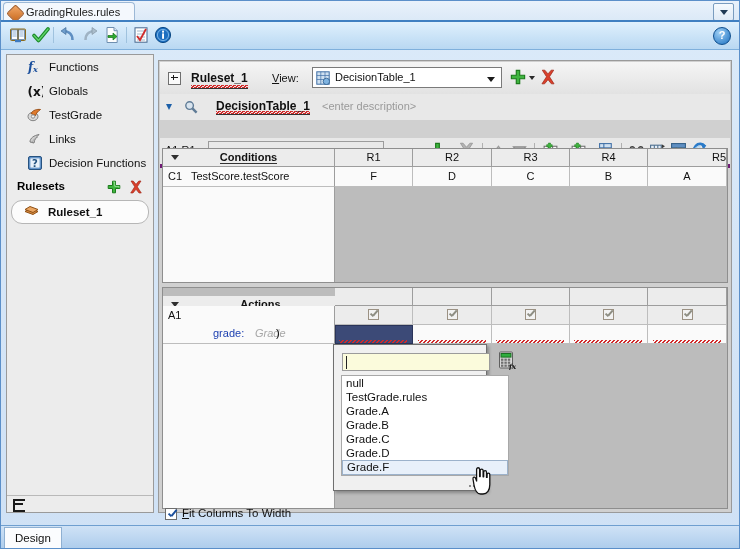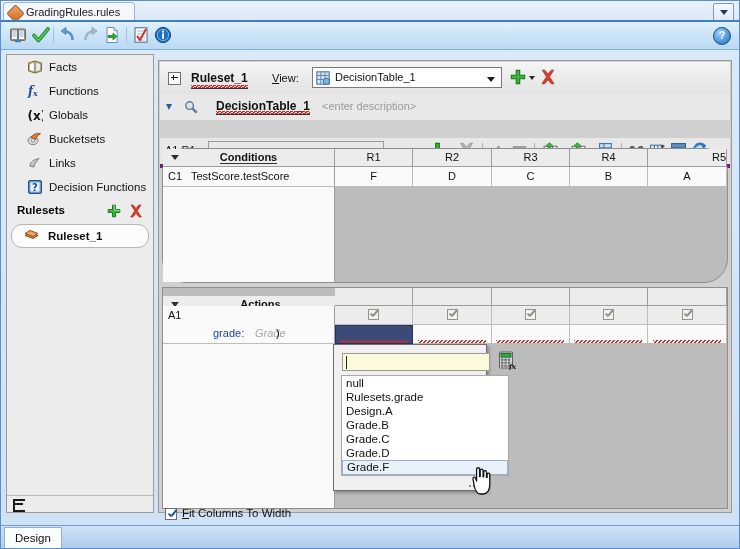--- a/index.html
+++ b/index.html
@@ -256,31 +256,20 @@
         <rect x="8.1" y="7.4" width="1.9" height="5.4" fill="#fff"></rect>
         <rect x="8.1" y="4.6" width="1.9" height="2" fill="#fff"></rect>
       </svg>
     </span>
     <div class="help-q">?</div>
   </div>
 
   <div class="leftpane">
     <div class="inner">
 
-      <div class="nav-item">
-        <span class="nav-ico">
-          <svg width="16" height="16" viewBox="0 0 16 16">
-            <path d="M1.5 4 L8 2 L14.5 4 L14.5 12 L8 14 L1.5 12 Z" fill="#f0c55c" stroke="#8b6a1c"></path>
-            <path d="M8 2 L8 14" stroke="#8b6a1c" stroke-width=".8"></path>
-            <path d="M2.5 4.8 L7.3 3.3 L7.3 12.8 L2.5 11.3 Z" fill="#fdfdfd" stroke="#6f8fae" stroke-width=".6"></path>
-            <path d="M13.5 4.8 L8.7 3.3 L8.7 12.8 L13.5 11.3 Z" fill="#e9edf3" stroke="#6f8fae" stroke-width=".6"></path>
-          </svg>
-        </span>
-        <span>Facts</span>
-      </div>
 
       <div class="nav-item">
         <span class="nav-ico">
           <svg width="16" height="16" viewBox="0 0 16 16">
             <text x="1" y="12" font-family="DejaVu Serif, serif" font-style="italic" font-weight="bold" font-size="12" fill="#1b4f9c">f</text>
             <text x="6" y="13" font-family="DejaVu Serif, serif" font-style="italic" font-weight="bold" font-size="8" fill="#1b4f9c">x</text>
           </svg>
         </span>
         <span>Functions</span>
       </div>
@@ -295,21 +284,21 @@
       </div>
 
       <div class="nav-item">
         <span class="nav-ico">
           <svg width="16" height="16" viewBox="0 0 16 16">
             <ellipse cx="6" cy="9.5" rx="5" ry="4.2" fill="#d9d9d9" stroke="#848484"></ellipse>
             <path d="M4 6.5 C6 3 10 2 13.5 2.5 C11 4 9.5 6 8.5 8.5 Z" fill="#e07a2c" stroke="#9a4e14"></path>
             <circle cx="6" cy="9.5" r="1.7" fill="#f3f3f3" stroke="#8d8d8d"></circle>
           </svg>
         </span>
-        <span>Bucketsets</span>
+        <span>TestGrade</span>
       </div>
 
       <div class="nav-item">
         <span class="nav-ico">
           <svg width="16" height="16" viewBox="0 0 16 16">
             <path d="M3 11 C3 7 7 4.5 12 3.5 C9 6.5 7.5 8.5 7 12 Z" fill="#cfcfcf" stroke="#7b7b7b"></path>
             <path d="M4.5 11.5 C6 9 8 7.5 11 6" stroke="#9a9a9a" fill="none" stroke-width=".8"></path>
           </svg>
         </span>
         <span>Links</span>
@@ -493,21 +482,21 @@
       </span>
       <span class="dtb" style="left:531px">
         <svg width="17" height="17" viewBox="0 0 16 16">
           <path d="M13 4 A5.6 5.6 0 1 0 13.6 10" stroke="#2b7bc9" stroke-width="2.6" fill="none"></path>
           <path d="M9 1 L14.4 3.2 L11.6 7.2 Z" fill="#2b7bc9"></path>
           <path d="M3 8 A4 4 0 0 1 9 5" stroke="#9fd0f5" stroke-width="1" fill="none"></path>
         </svg>
       </span>
     </div>
 
-    <div class="pane" style="left:3px;top:87px;width:566px;height:135px;border-radius:24px;">
+    <div class="pane" style="left:3px;top:87px;width:566px;height:135px;">
 
       <div class="ghead lbl" style="left:0;top:0;width:172px;">
         <span class="caret-dn" style="left:8px;top:6px;"></span>
         <span style="border-bottom:1px solid #333;padding-bottom:0px;">Conditions</span>
       </div>
       <div class="ghead" style="left:172px;top:0;width:78px;">R1</div>
       <div class="ghead" style="left:250px;top:0;width:79px;">R2</div>
       <div class="ghead" style="left:329px;top:0;width:78px;">R3</div>
       <div class="ghead" style="left:407px;top:0;width:78px;">R4</div>
       <div class="ghead" style="left:485px;top:0;width:79px;text-align:right;">R5</div>
@@ -595,22 +584,22 @@
               <rect x="9.8" y="10.6" width="2.4" height="2.2"></rect>
             <rect x="3" y="13.6" width="2.4" height="2.2"></rect>
               <rect x="6.4" y="13.6" width="2.4" height="2.2"></rect>
               <rect x="9.8" y="13.6" width="2.4" height="2.2"></rect>
           </g>
           <text x="11" y="18" font-family="DejaVu Serif, serif" font-style="italic" font-weight="bold" font-size="7" fill="#1a1a1a">fx</text>
         </svg>
       </span>
       <div class="popup-list">
         <div class="pl-item">null</div>
-        <div class="pl-item">Rulesets.grade</div>
-        <div class="pl-item">Design.A</div>
+        <div class="pl-item">TestGrade.rules</div>
+        <div class="pl-item">Grade.A</div>
         <div class="pl-item">Grade.B</div>
         <div class="pl-item">Grade.C</div>
         <div class="pl-item">Grade.D</div>
         <div class="pl-item sel">Grade.F</div>
       </div>
       <span class="grip">
         <i style="left:0;top:3px"></i>
           <i style="left:4px;top:3px"></i>
           <i style="left:8px;top:3px"></i>
       </span>

